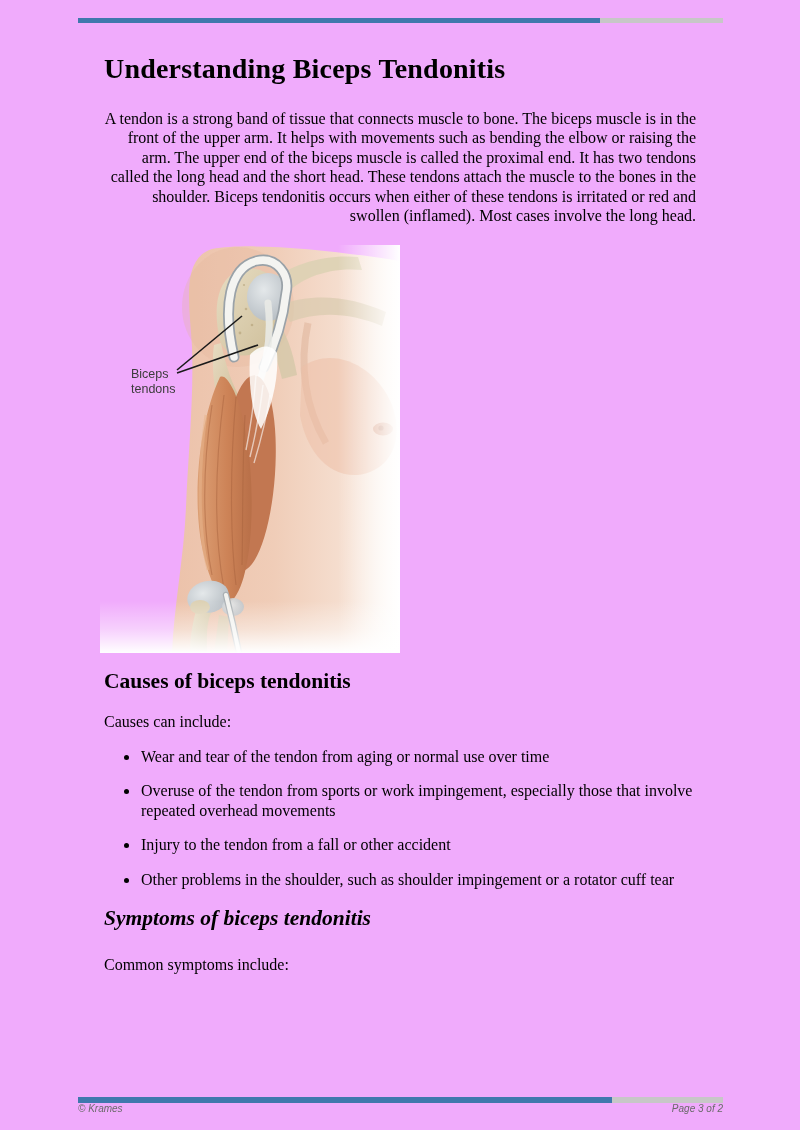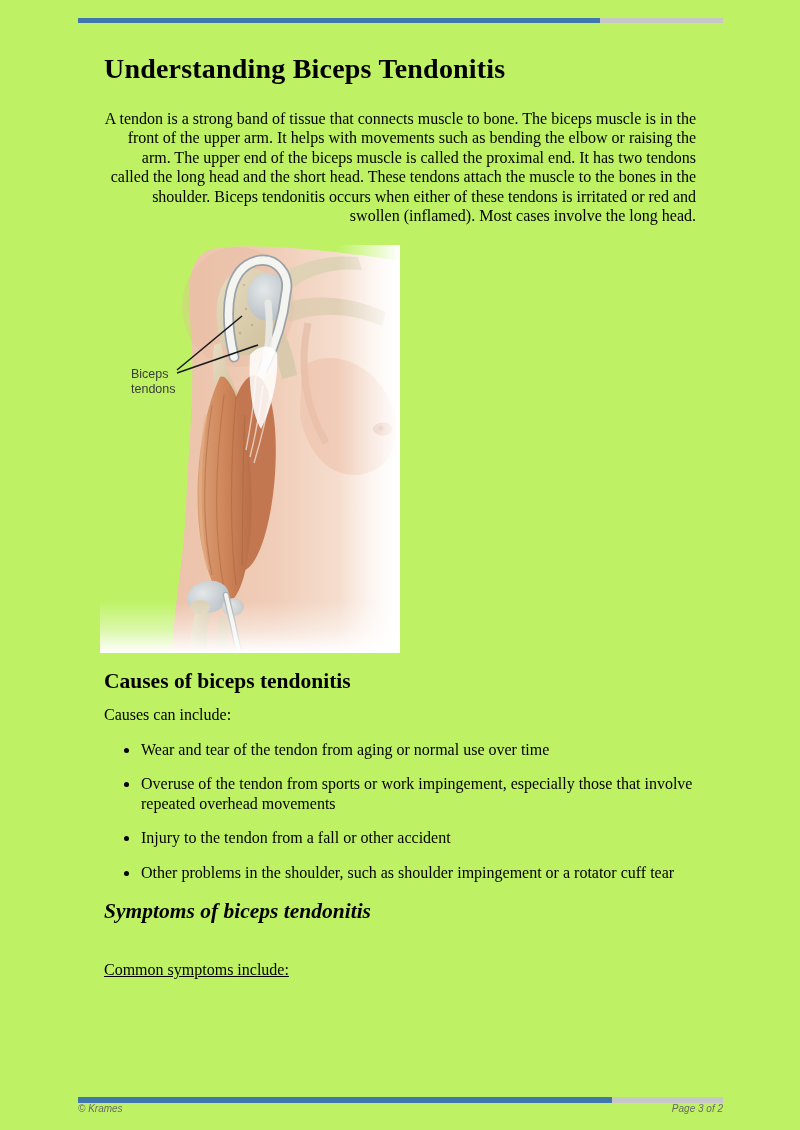--- a/index.html
+++ b/index.html
@@ -1,21 +1,21 @@
 <!DOCTYPE html>
 <html><head>
 <meta charset="utf-8">
 <style>
   * { margin: 0; padding: 0; box-sizing: border-box; }
   html, body { background: #ffffff; }
   .page {
     position: relative;
     width: 800px;
     height: 1130px;
-    background: #bef264;
+    background: #f0abfc;
     overflow: hidden;
     font-family: "Liberation Serif", serif;
     color: #000000;
   }
   
   .rule {
     position: absolute;
     left: 78px;
     width: 645px;
     height: 5px;
@@ -52,25 +52,25 @@
     height: 408px;
   }
   h2.section-heading {
     margin-top: 16px;
     font-size: 21.5px;
     font-weight: bold;
     line-height: 1.15;
   }
   h2.second { margin-top: 17px; font-style: italic; }
   p.lead {
-    margin-top: 12px;
+    margin-top: 19px;
     font-size: 16px;
     line-height: 19.5px;
   }
-  p.lead2 { margin-top: 36px; text-decoration: underline; }
+  p.lead2 { margin-top: 24px; }
   ul.bullets {
     margin-top: 15px;
     padding-left: 36px;
     list-style: disc outside;
   }
   ul.bullets li {
     font-size: 16px;
     line-height: 19.5px;
     margin-bottom: 15px;
     padding-left: 1px;

